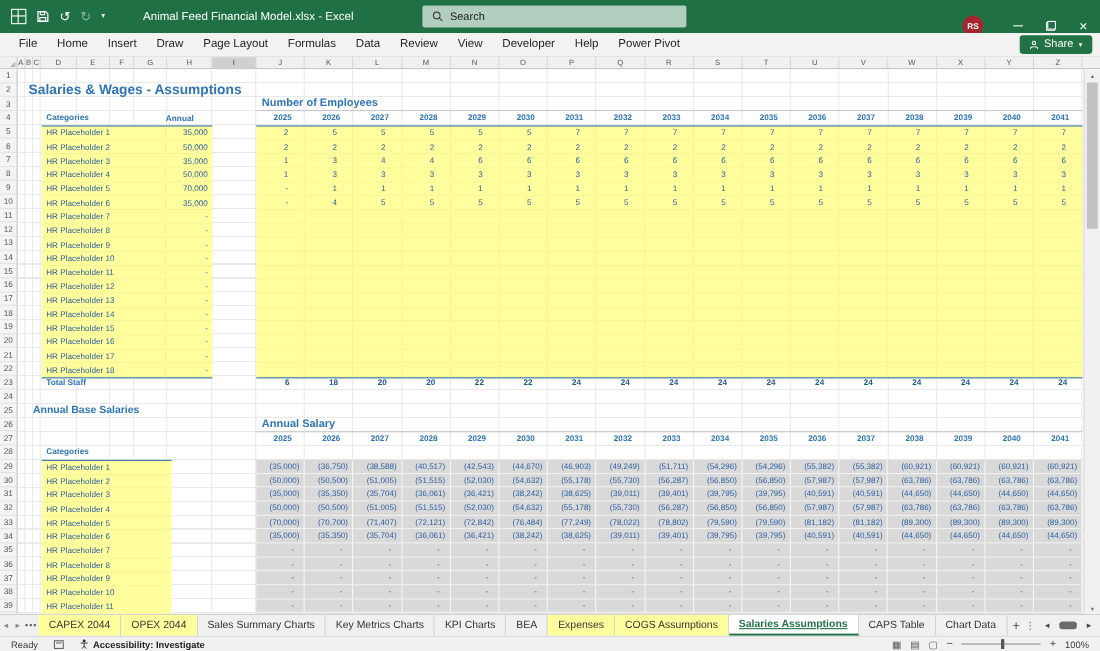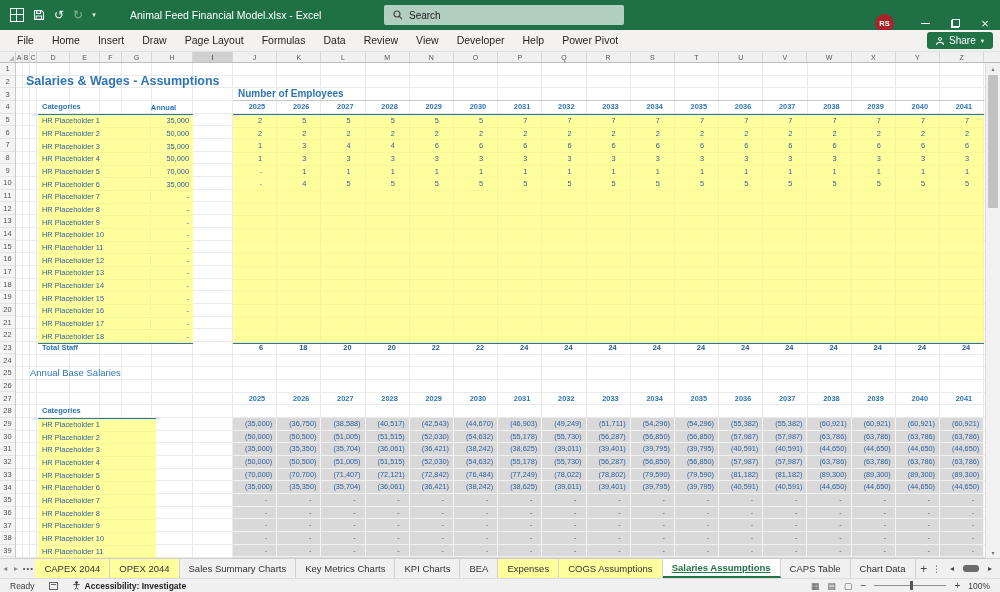--- a/index.html
+++ b/index.html
@@ -66,21 +66,21 @@
   #sal-title{top:317px;}
   .yearrow{left:217px;display:flex;height:12.68px;}
   #emp-years{top:38.1px;}
   #sal-years{top:330px;}
   .yr{width:44.2px;flex:none;text-align:right;padding-right:12px;box-sizing:border-box;font-size:7.4px;font-weight:bold;color:#2e75b6;line-height:12.68px;}
   .emp-block{left:217px;top:51px;width:751.4px;background:#ffff9e;border-top:1px solid #2e75b6;border-bottom:1px solid #2e75b6;}
   .erow{display:flex;height:12.68px;box-sizing:border-box;border-bottom:1px solid rgba(0,0,0,.035);}
   .ecell{width:44.2px;flex:none;text-align:right;padding-right:14px;box-sizing:border-box;font-size:7.4px;color:#2d5f9e;line-height:12.6px;border-right:1px solid rgba(0,0,0,.045);}
   .totrow{left:217px;top:279.2px;display:flex;height:12.68px;}
   .tcell{font-weight:bold;color:#215a94;border-right:none;}
-  .base-title{left:14px;top:304px;font-size:9.5px;font-weight:normal;color:#2e75b6;line-height:12.7px;white-space:nowrap;}
+  .base-title{left:14px;top:304px;font-size:9.5px;font-weight:bold;color:#2e75b6;line-height:12.7px;white-space:nowrap;}
   .cats2-head{left:26px;top:342.3px;font-size:7.5px;line-height:12.7px;}
   .cats2-block{left:22px;top:355px;width:118px;height:140px;background:#ffff9e;border-top:1px solid #2e75b6;overflow:hidden;}
   .cats2-row{height:12.68px;font-size:7.4px;color:#2d5f9e;padding-left:4px;line-height:12.68px;box-sizing:border-box;border-bottom:1px solid rgba(0,0,0,.04);white-space:nowrap;}
   .sal-block{left:217px;top:355px;width:751.4px;height:140px;background:#d9d9d9;overflow:hidden;}
   .srow{display:flex;height:12.68px;box-sizing:border-box;}
   .scell{width:44.2px;flex:none;text-align:right;padding-right:4px;box-sizing:border-box;font-size:7.3px;color:#2d5f9e;line-height:12.6px;border-right:1px solid rgba(255,255,255,.75);border-bottom:1px solid rgba(255,255,255,.6);}
   .scell.dash{padding-right:9px;}
 
   
   .vscroll{position:absolute;right:0;top:0;width:15px;height:495px;background:#f1f1f1;border-left:1px solid #dadada;box-sizing:border-box;z-index:4;}
@@ -737,20 +737,21 @@
           <div class="ecell tcell">24</div>
           <div class="ecell tcell">24</div>
           <div class="ecell tcell">24</div>
           <div class="ecell tcell">24</div>
           <div class="ecell tcell">24</div>
           <div class="ecell tcell">24</div>
           <div class="ecell tcell">24</div>
         </div>
 
       <div class="blk base-title">Annual Base Salaries</div>
+      <div class="blk tbl-title" id="sal-title">Annual Salary</div>
       <div class="blk yearrow" id="sal-years">
           <div class="yr">2025</div>
           <div class="yr">2026</div>
           <div class="yr">2027</div>
           <div class="yr">2028</div>
           <div class="yr">2029</div>
           <div class="yr">2030</div>
           <div class="yr">2031</div>
           <div class="yr">2032</div>
           <div class="yr">2033</div>

